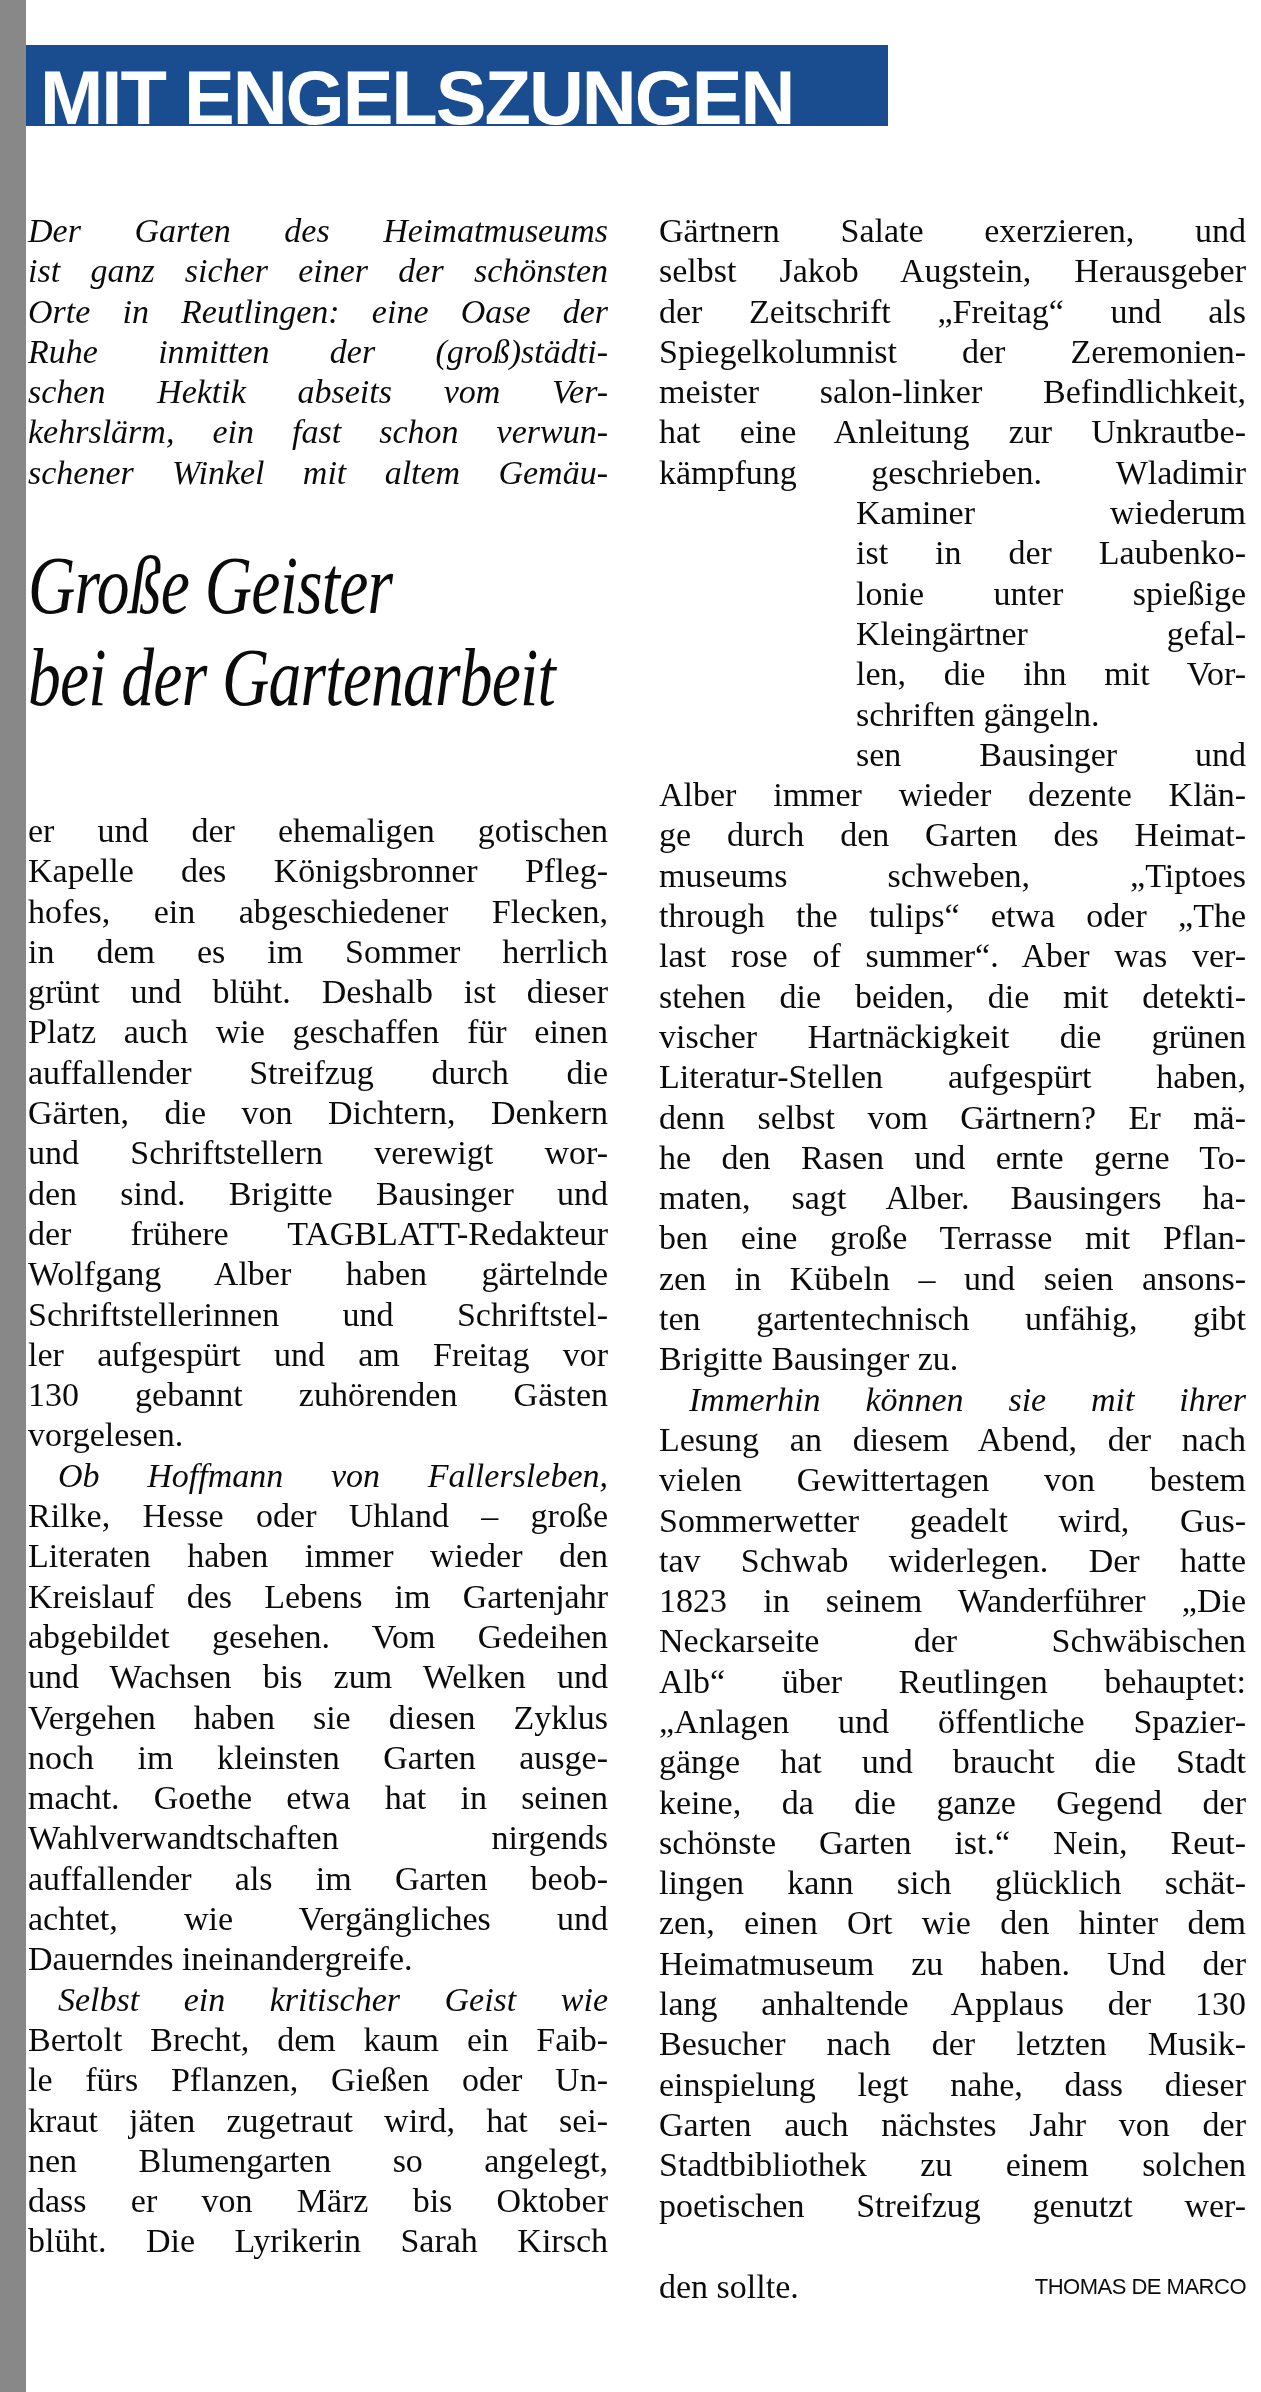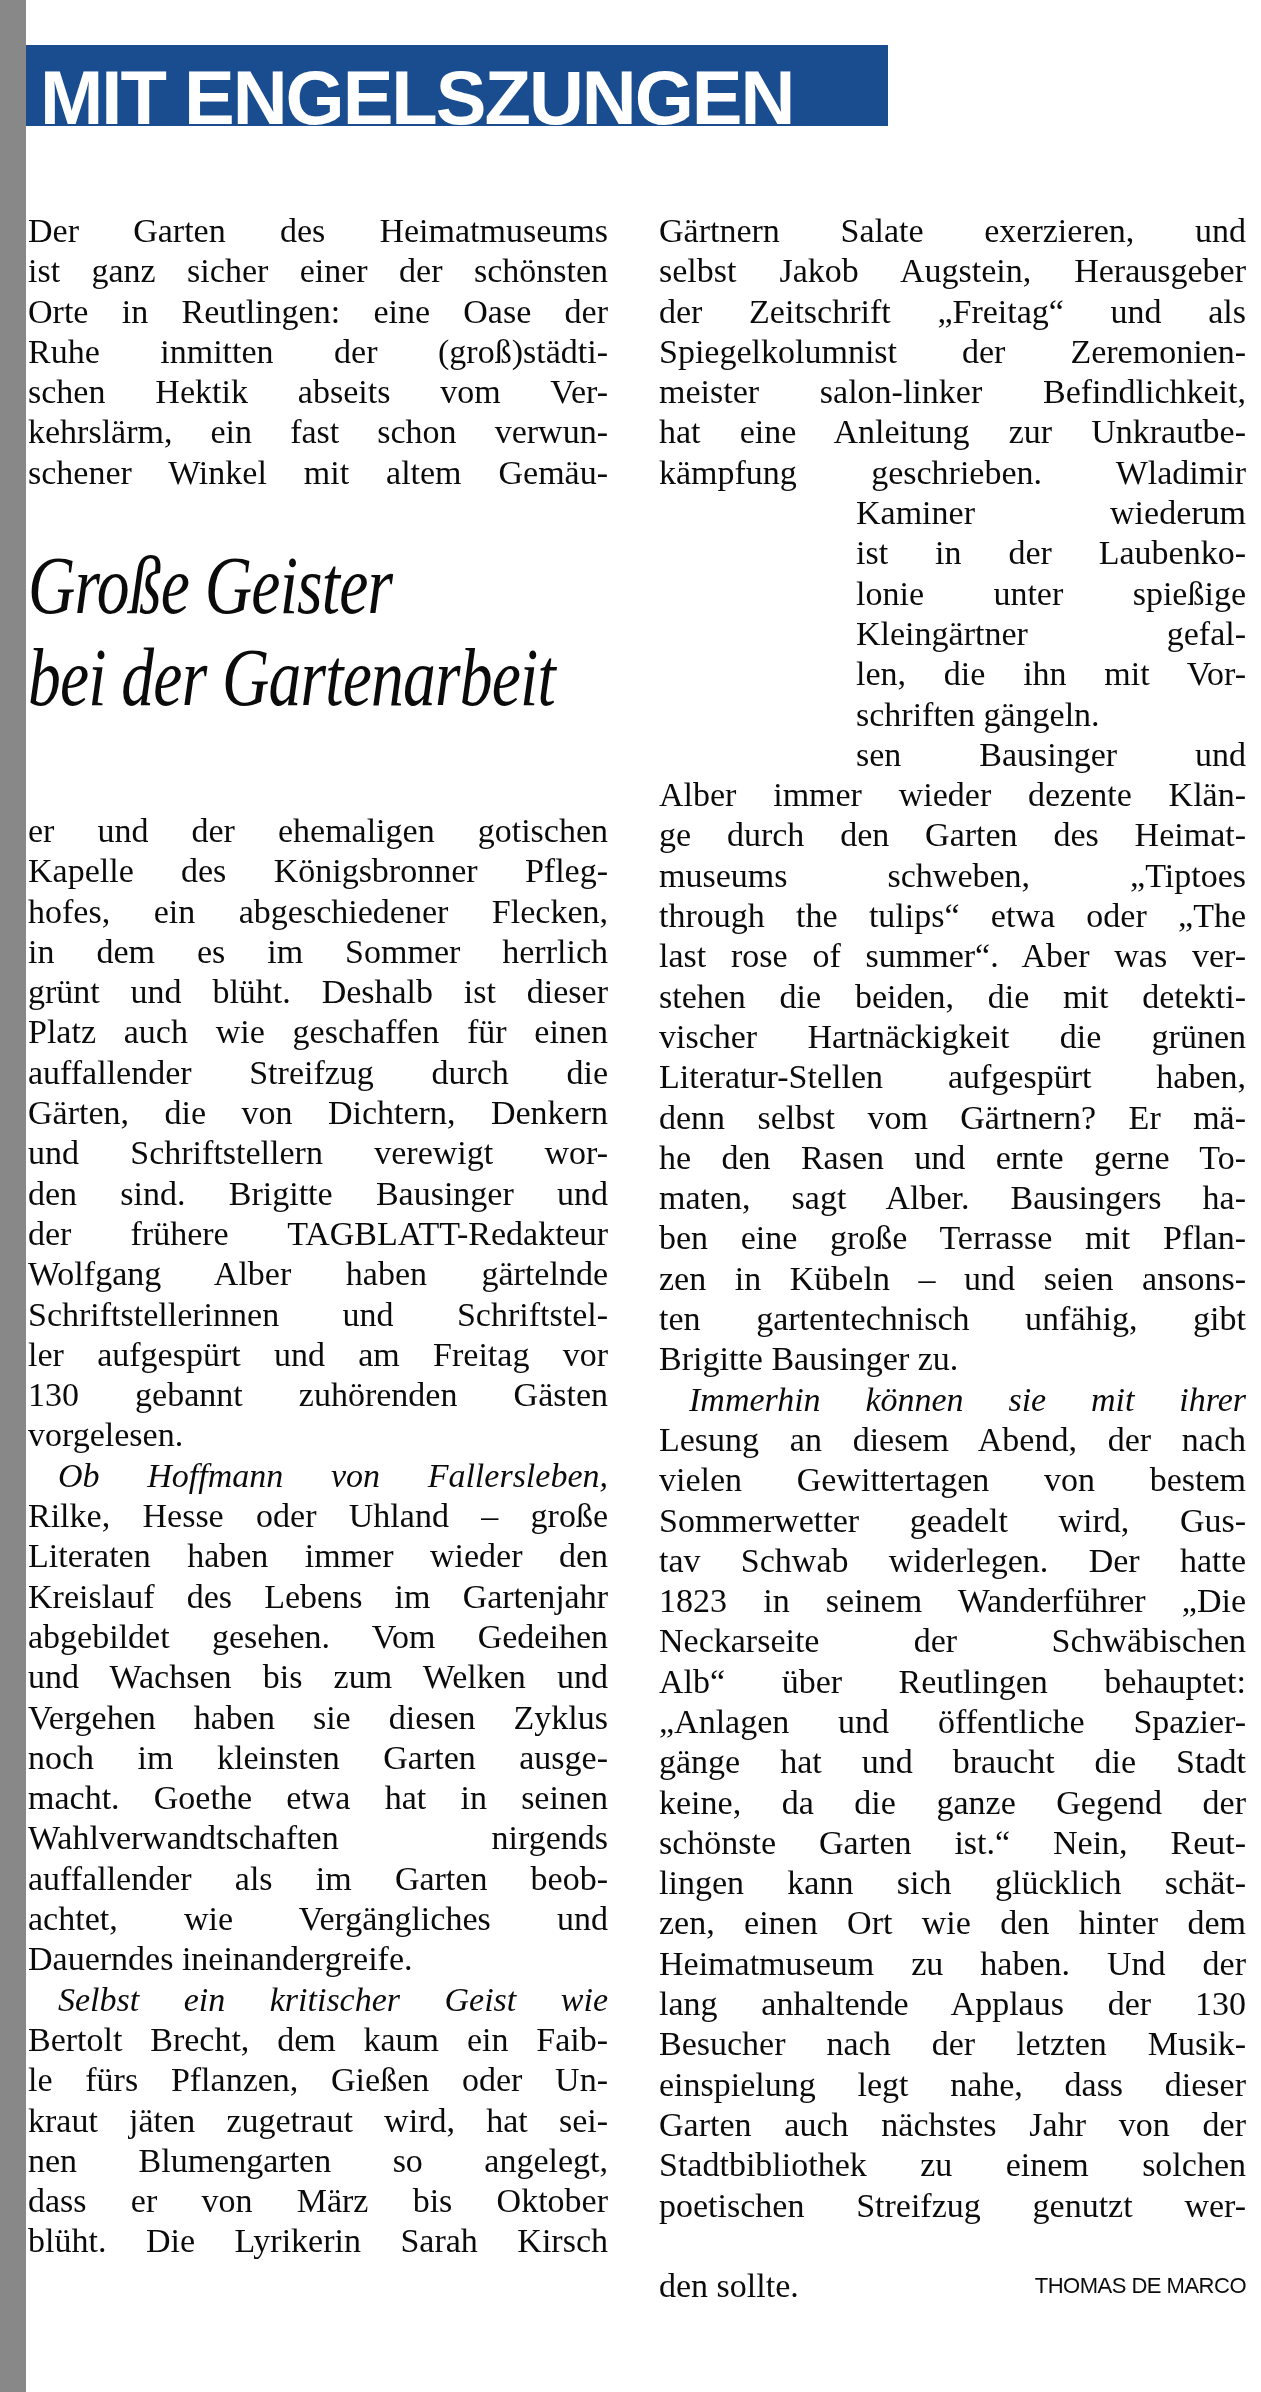--- a/index.html
+++ b/index.html
@@ -31,35 +31,35 @@
   }
   
   #headline{
     position:absolute;left:2px;top:540px;z-index:2;
     font-style:italic;font-size:82px;line-height:92px;
     letter-spacing:-1px;white-space:nowrap;
     transform:scaleX(0.8);transform-origin:left top;
   }
   
   .col{position:absolute;}
-  #left-top   {left:2px;  top:211px;width:580px;}
+  #left-top   {left:2px;  top:211px;width:580px;font-style:italic;}
   #left-bottom{left:2px;  top:811px;width:580px;}
   #right-col  {left:633px;top:211px;width:587px;}
   .ln{
     height:40.3px;line-height:40.3px;font-size:34px;
     text-align:justify;text-align-last:justify;
   }
   .ln.end{text-align-last:left;}
   .ln.ind{padding-left:30px;font-style:italic;}
   .ln.wrap{margin-left:197px;}
   .ln.nind{padding-left:8px;}
   
   #byline-row{
     position:absolute;left:633px;top:2266px;width:587px;height:41px;
-    display:flex;justify-content:space-between;align-items:center;
+    display:flex;justify-content:space-between;align-items:flex-end;
   }
   #byline-closing{font-size:34px;line-height:40.3px;}
   #byline-author{
     font-family:"Liberation Sans", sans-serif;
     font-size:22px;letter-spacing:-0.5px;line-height:40.3px;
   }
 </style>
 </head>
 <body>
 

